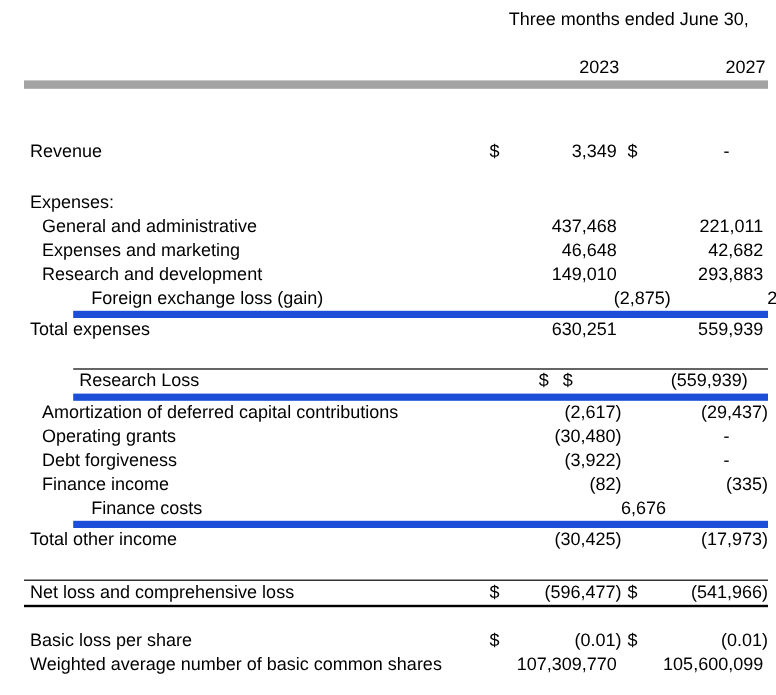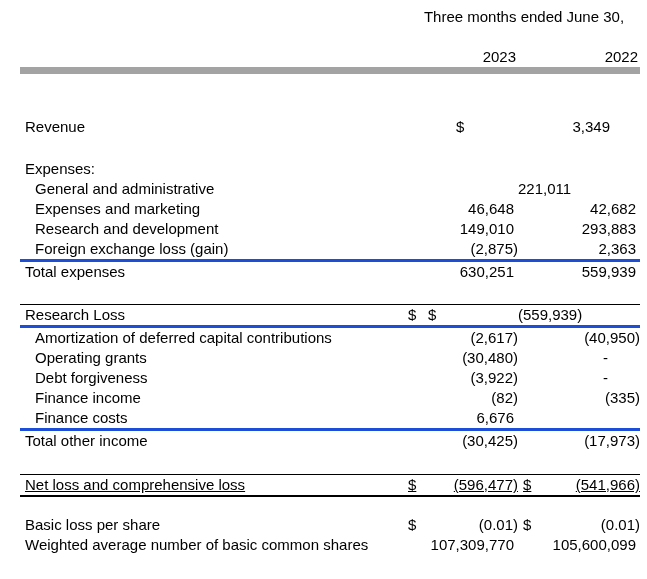--- a/index.html
+++ b/index.html
@@ -49,59 +49,60 @@
   .c-val.head { padding-right: 2px; }
   .title-row .c-span {
     grid-column: 2 / 6;
     text-align: center;
   }
   .head-row {
     margin-top: 20px;
     border-bottom: 7px solid #a3a3a3;
   }
   .rule-top { border-top: 1px solid #000; }
-  .rule-bottom { border-bottom: 3px solid #1d4ed8; }
-  .rule-bottom-heavy { border-bottom: 2px solid #000; text-decoration: underline; }
+  .rule-bottom { border-bottom: 6px solid #1d4ed8; margin-left: 41px; }
+  .rule-bottom-heavy { border-bottom: 2px solid #000; }
 </style>
 </head>
 <body>
 
 <div class="page">
 
   <div class="row title-row">
     <div class="c-label"></div>
     <div class="c-span">Three months ended June 30,</div>
   </div>
 
   <div class="row head-row">
     <div class="c-label"></div>
     <div class="c-dollar"></div>
     <div class="c-val head">2023</div>
     <div class="c-dollar"></div>
-    <div class="c-val head">2022</div>
+    <div class="c-val head">2027</div>
   </div>
 
   <div id="rows-container">
-      <div class="row" style="margin-top: 43px; gap: 48px;">
+      <div class="row" style="margin-top: 43px;">
     <div class="c-label">Revenue</div>
     <div class="c-dollar">$</div>
     <div class="c-val pos">3,349</div>
     <div class="c-dollar">$</div>
     <div class="c-val dash">-</div>
   </div>
       <div class="row" style="margin-top: 22px;">
     <div class="c-label">Expenses:</div>
     <div class="c-dollar"></div>
     <div class="c-val"></div>
     <div class="c-dollar"></div>
     <div class="c-val"></div>
   </div>
       <div class="row">
     <div class="c-label indent">General and administrative</div>
     <div class="c-dollar"></div>
+    <div class="c-val pos">437,468</div>
     <div class="c-dollar"></div>
     <div class="c-val pos">221,011</div>
   </div>
       <div class="row">
     <div class="c-label indent">Expenses and marketing</div>
     <div class="c-dollar"></div>
     <div class="c-val pos">46,648</div>
     <div class="c-dollar"></div>
     <div class="c-val pos">42,682</div>
   </div>
@@ -130,21 +131,21 @@
     <div class="c-label">Research Loss</div>
     <div class="c-dollar">$</div>
     <div class="c-dollar">$</div>
     <div class="c-val neg">(559,939)</div>
   </div>
       <div class="row">
     <div class="c-label indent">Amortization of deferred capital contributions</div>
     <div class="c-dollar"></div>
     <div class="c-val neg">(2,617)</div>
     <div class="c-dollar"></div>
-    <div class="c-val neg">(40,950)</div>
+    <div class="c-val neg">(29,437)</div>
   </div>
       <div class="row">
     <div class="c-label indent">Operating grants</div>
     <div class="c-dollar"></div>
     <div class="c-val neg">(30,480)</div>
     <div class="c-dollar"></div>
     <div class="c-val dash">-</div>
   </div>
       <div class="row">
     <div class="c-label indent">Debt forgiveness</div>

